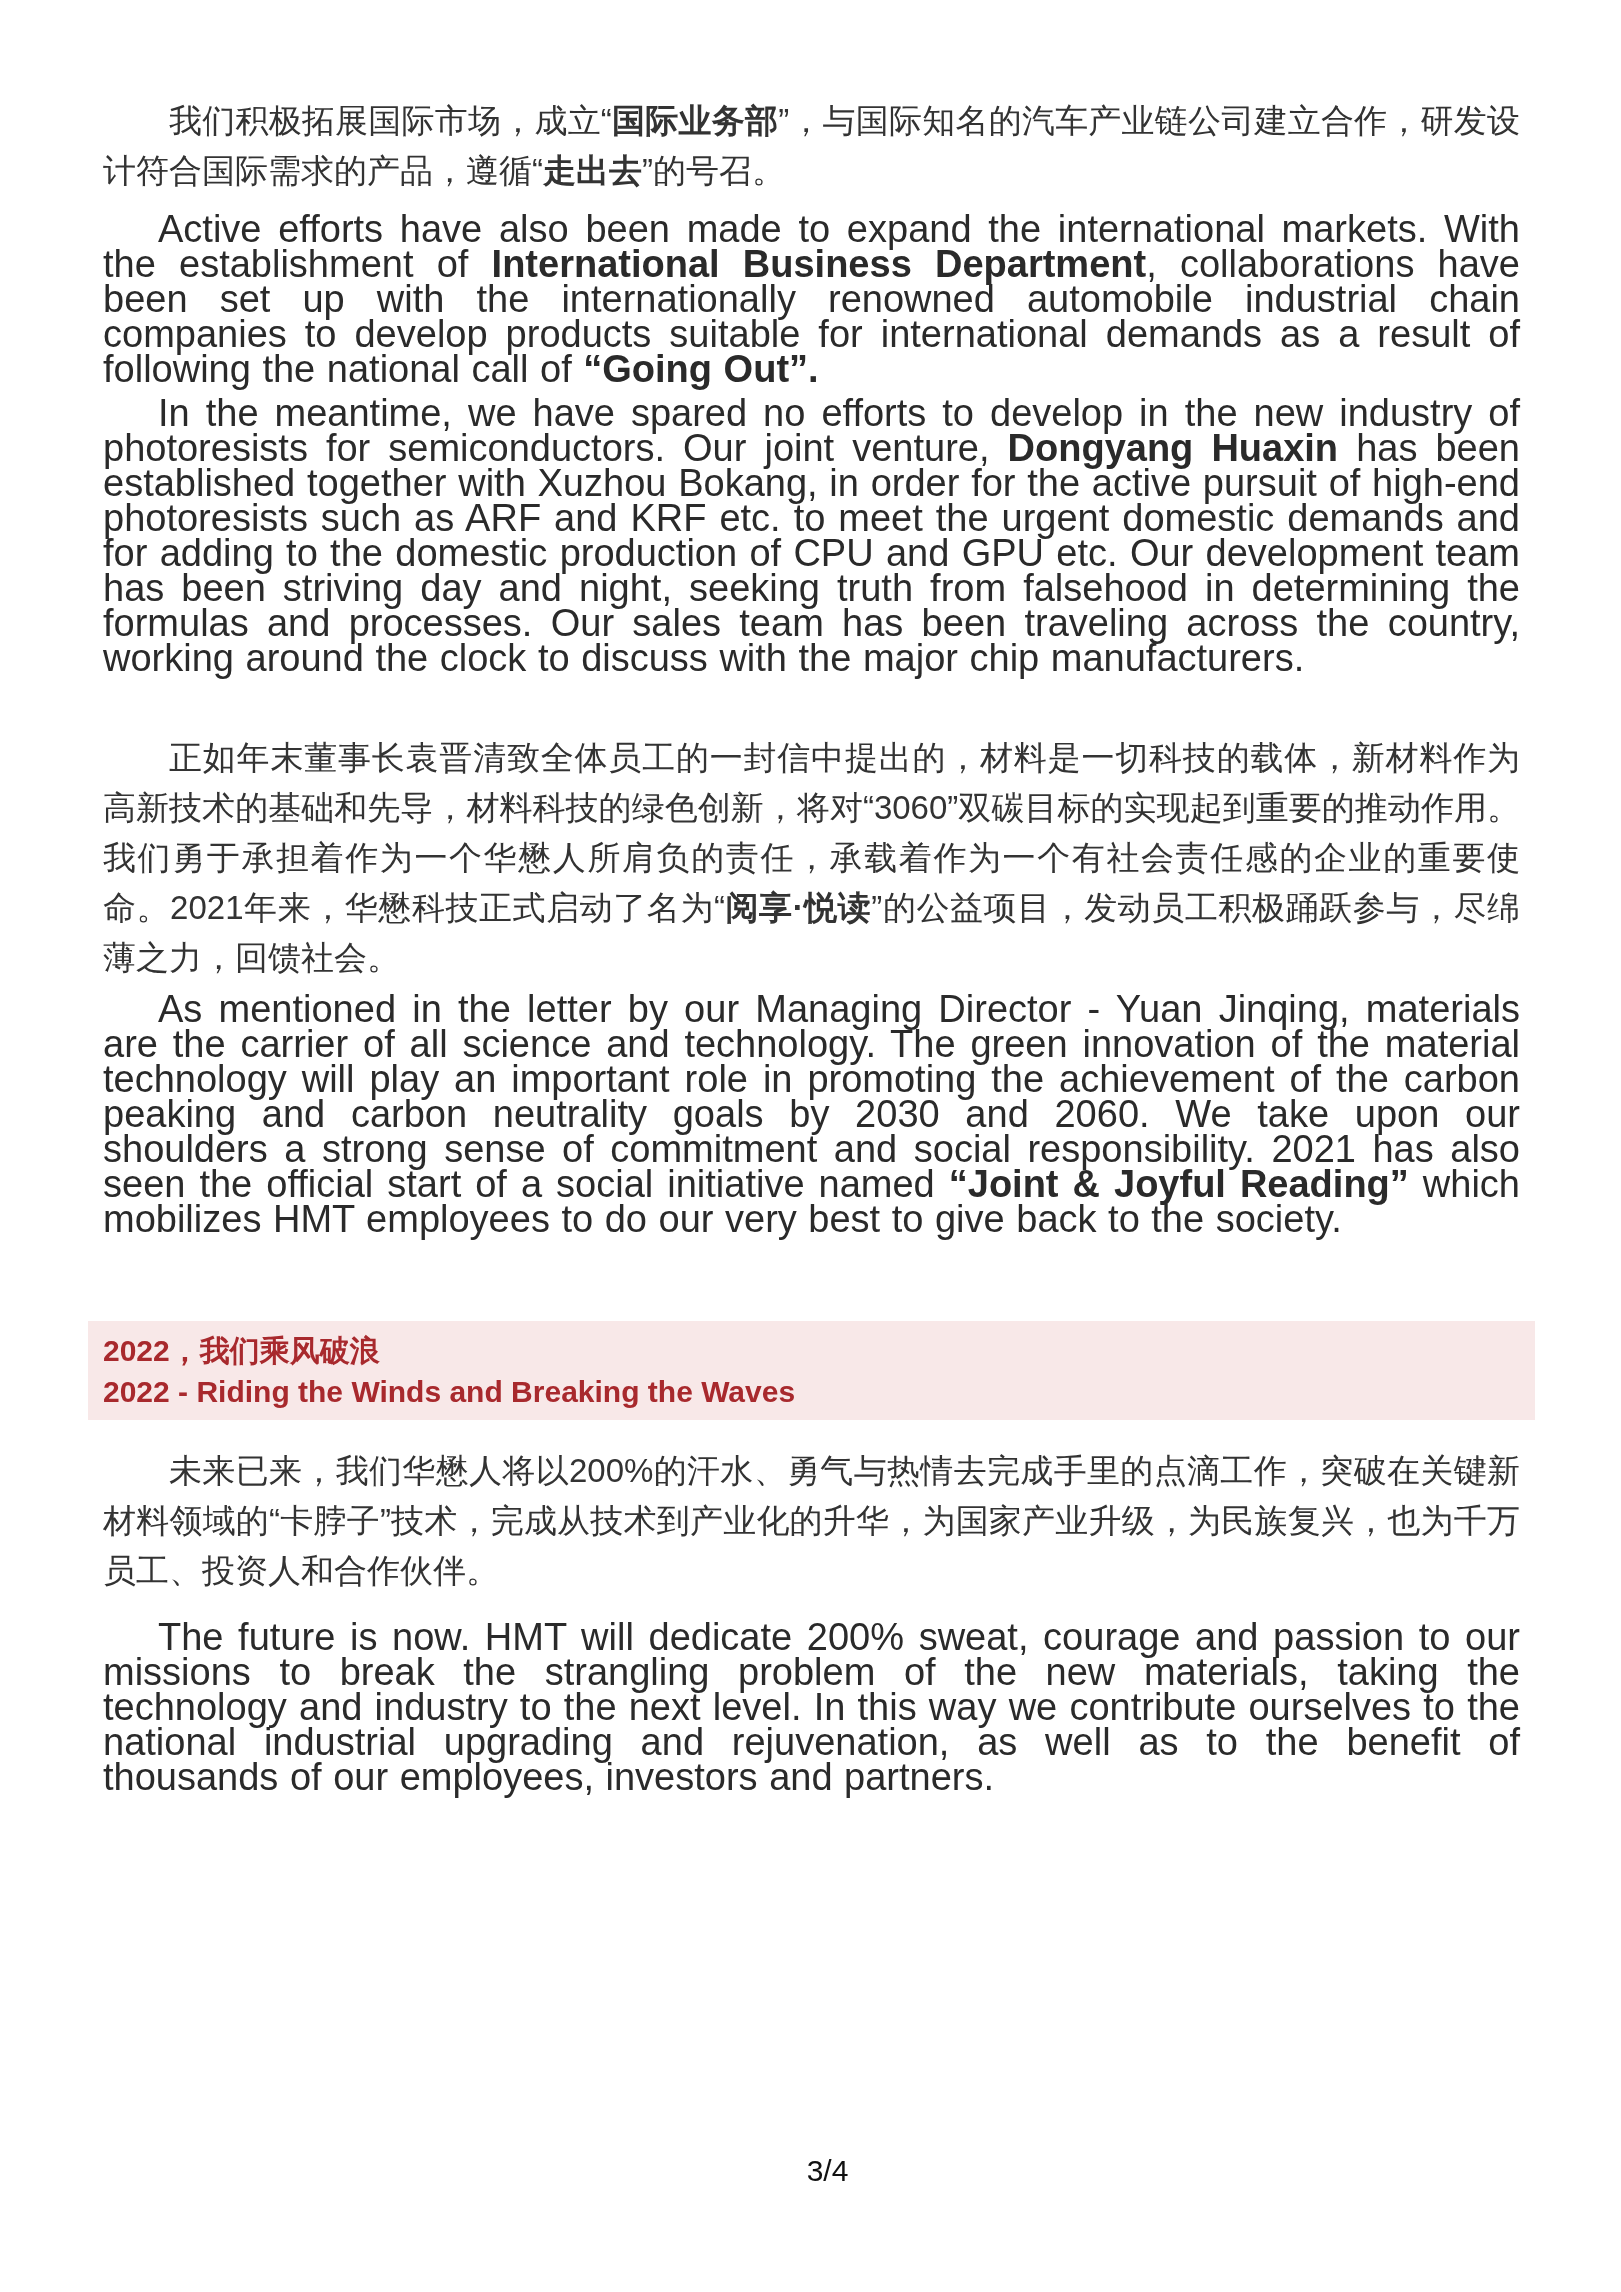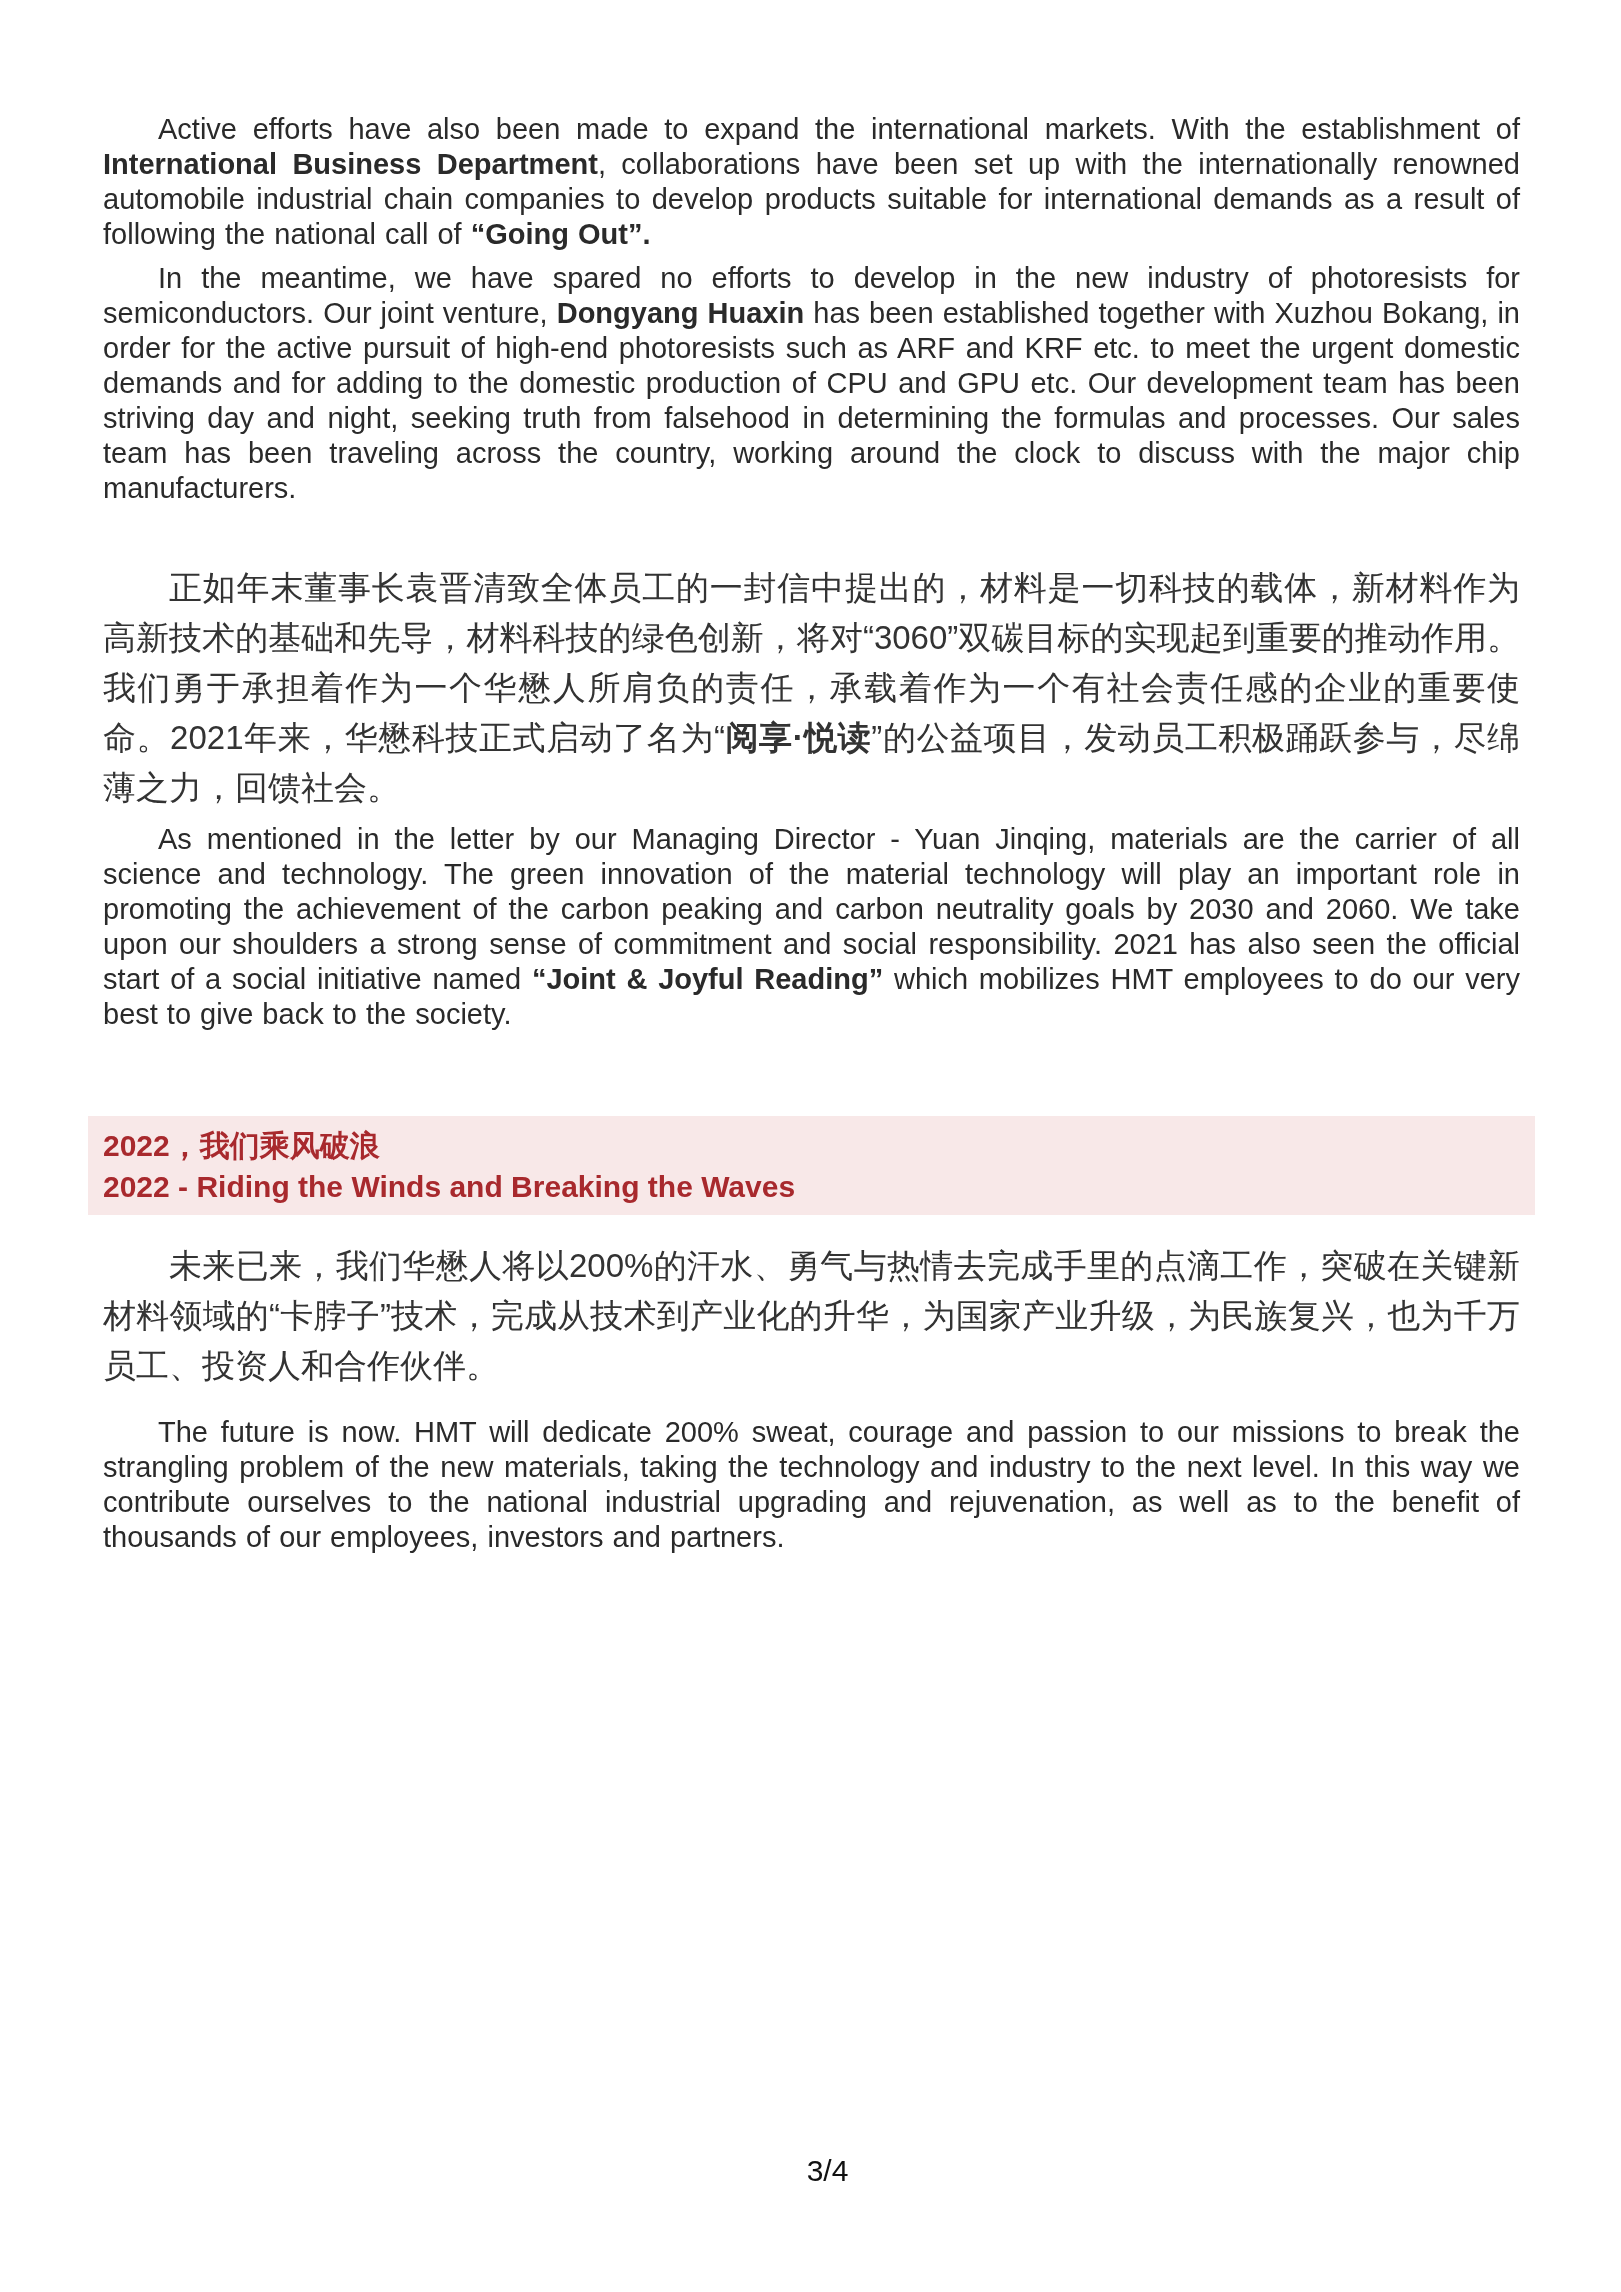--- a/index.html
+++ b/index.html
@@ -18,21 +18,21 @@
     width: 1417px;
   }
   p { margin: 0; text-align: justify; }
   p.zh {
     font-size: 33px;
     line-height: 50px;
     text-indent: 2em;
     color: #333333;
   }
   p.en {
-    font-size: 29px;
+    font-size: 38px;
     line-height: 35px;
     text-indent: 55px;
     color: #2a2a2a;
     word-spacing: 1px;
   }
   b { font-weight: bold; }
   .mt-en-after-zh { margin-top: 15.7px; }
   .mt-flow       { margin-top: 9px; }
   .mt-block      { margin-top: 51px; }
   .mt-block-lg   { margin-top: 57px; }
@@ -61,20 +61,21 @@
     font-size: 30px;
     line-height: 37px;
     color: #111111;
   }
 </style>
 </head>
 <body>
 
 <div class="page">
 
+  <p class="zh"><span>我们积极拓展国际市场，成立“</span><b>国际业务部</b><span>”，与国际知名的汽车产业链公司建立合作，研发设计符合国际需求的产品，遵循“</span><b>走出去</b><span>”的号召。</span></p>
 
   <p class="en mt-en-after-zh"><span>Active efforts have also been made to expand the international markets. With the establishment of </span><b>International Business Department</b><span>, collaborations have been set up with the internationally renowned automobile industrial chain companies to develop products suitable for international demands as a result of following the national call of </span><b>“Going Out”.</b></p>
 
 
   <p class="en mt-flow"><span>In the meantime, we have spared no efforts to develop in the new industry of photoresists for semiconductors. Our joint venture, </span><b>Dongyang Huaxin</b><span> has been established together with Xuzhou Bokang, in order for the active pursuit of high-end photoresists such as ARF and KRF etc. to meet the urgent domestic demands and for adding to the domestic production of CPU and GPU etc. Our development team has been striving day and night, seeking truth from falsehood in determining the formulas and processes. Our sales team has been traveling across the country, working around the clock to discuss with the major chip manufacturers.</span></p>
 
   <p class="zh mt-block-lg"><span>正如年末董事长袁晋清致全体员工的一封信中提出的，材料是一切科技的载体，新材料作为高新技术的基础和先导，材料科技的绿色创新，将对“3060”双碳目标的实现起到重要的推动作用。我们勇于承担着作为一个华懋人所肩负的责任，承载着作为一个有社会责任感的企业的重要使命。2021年来，华懋科技正式启动了名为“</span><b>阅享·悦读</b><span>”的公益项目，发动员工积极踊跃参与，尽绵薄之力，回馈社会。</span></p>
 
   <p class="en mt-flow"><span>As mentioned in the letter by our Managing Director - Yuan Jinqing, materials are the carrier of all science and technology. The green innovation of the material technology will play an important role in promoting the achievement of the carbon peaking and carbon neutrality goals by 2030 and 2060. We take upon our shoulders a strong sense of commitment and social responsibility. 2021 has also seen the official start of a social initiative named </span><b>“Joint &amp; Joyful Reading”</b><span> which mobilizes HMT employees to do our very best to give back to the society.</span></p>
 

